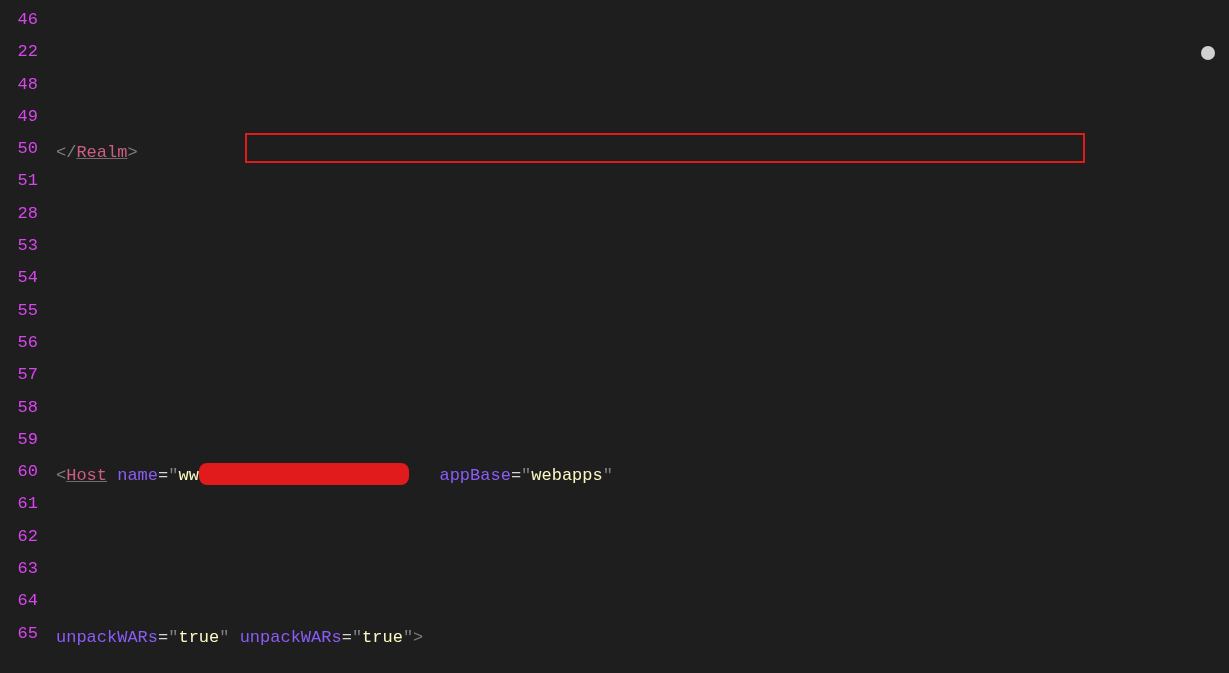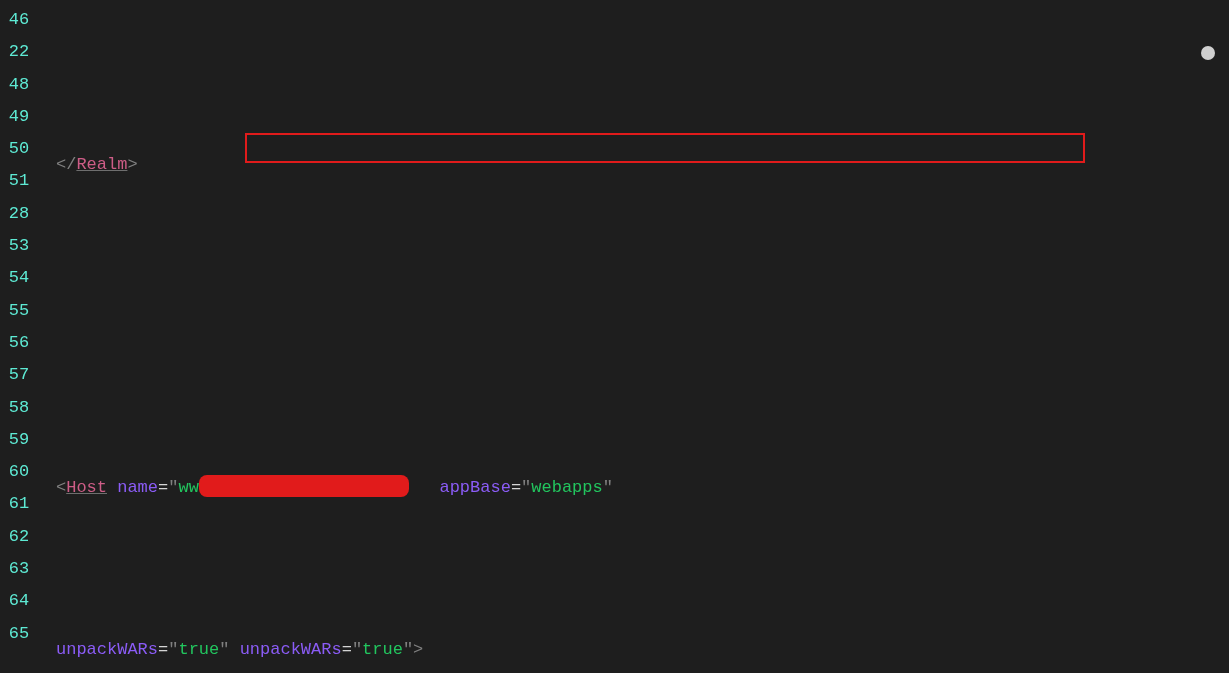--- a/index.html
+++ b/index.html
@@ -14,48 +14,48 @@
   }
   .editor {
     display: flex;
     width: 100%;
     height: 100%;
     position: relative;
   }
   .gutter {
     width: 56px;
     background: #1e1e1e;
-    color: #5eead4;
-    text-align: center;
+    color: #d946ef;
+    text-align: right;
     padding-right: 18px;
     padding-top: 4px;
     user-select: none;
     flex-shrink: 0;
   }
   .gutter .ln { height: 32.3px; line-height: 32.3px; font-size: 17px; }
   .code {
     flex: 1;
-    padding-top: 20px;
+    padding-top: 8px;
     position: relative;
     white-space: pre;
     overflow: hidden;
   }
   .code .line {
     height: 32.3px;
     line-height: 32.3px;
     padding-left: 0;
     position: relative;
   }
 
   .tag-bracket { color: #808080; }
   .tag-name    { color: #ce5d87; }
   .tag-name.u  { text-decoration: underline; text-decoration-color: #6e6e6e; }
   .attr-name   { color: #8b5cf6; }
   .attr-eq     { color: #d4d4d4; }
-  .attr-val    { color: #22c55e; }
+  .attr-val    { color: #fef9c3; }
   .attr-q      { color: #808080; }
 
   .redact {
     display: inline-block;
     width: 210px;
     height: 22px;
     background: #e11b1b;
     border-radius: 8px;
     vertical-align: middle;
     position: relative;

